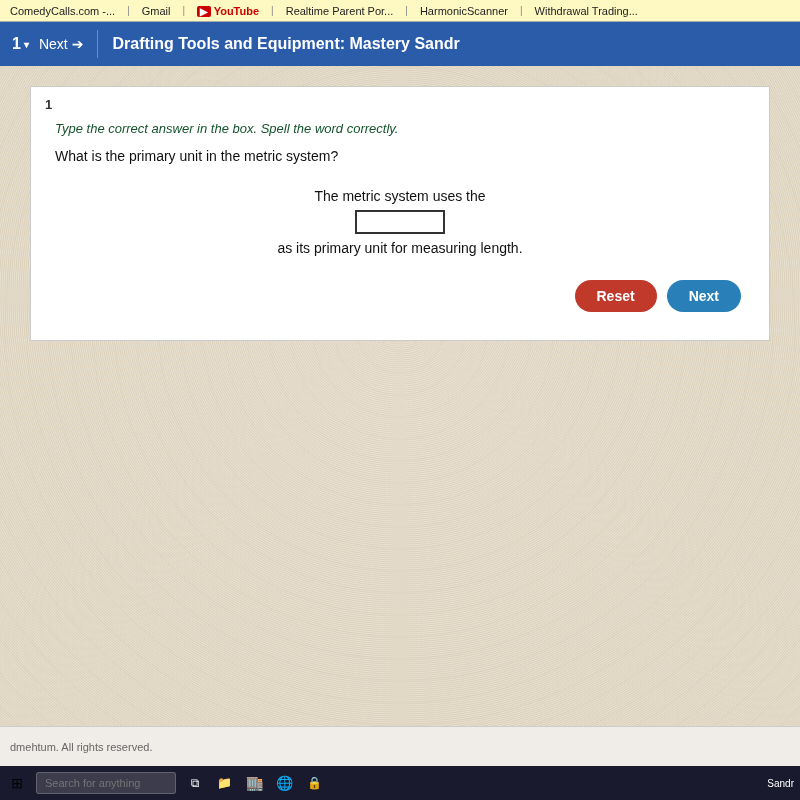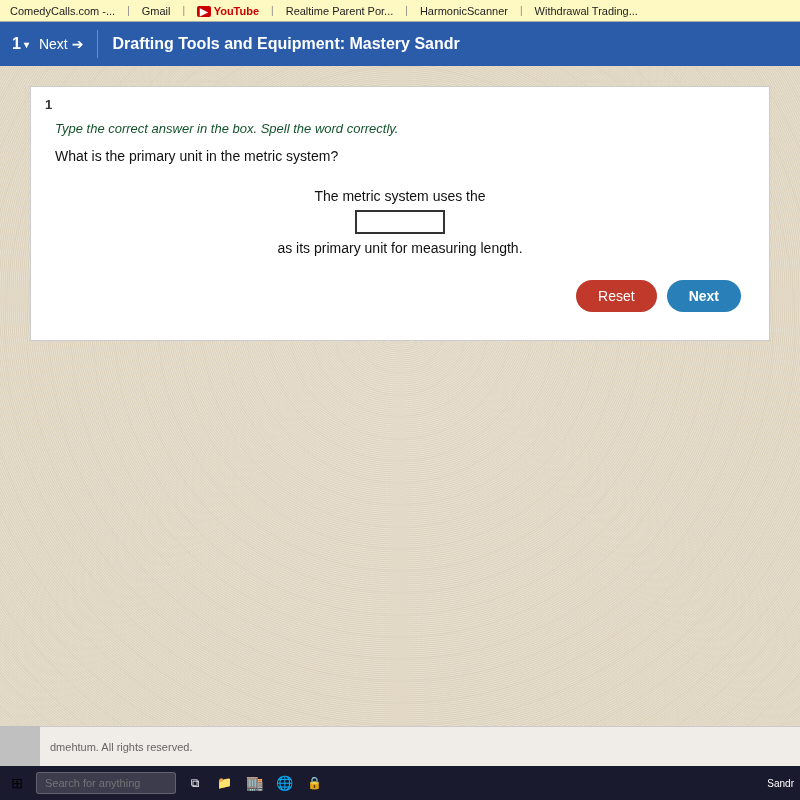--- a/index.html
+++ b/index.html
@@ -136,21 +136,21 @@
       padding-right: 4px;
     }
     .reset-button {
       background: #c0392b;
       color: white;
       border: none;
       border-radius: 20px;
       padding: 8px 22px;
       font-size: 14px;
       cursor: pointer;
-      font-weight: 400;
+      font-weight: 700;
     }
     .next-button {
       background: #2980b9;
       color: white;
       border: none;
       border-radius: 20px;
       padding: 8px 22px;
       font-size: 14px;
       cursor: pointer;
       font-weight: 600;
@@ -159,21 +159,20 @@
     
     .footer-bar {
       height: 40px;
       background: #f0ede8;
       display: flex;
       align-items: center;
       padding: 0 10px;
       font-size: 11px;
       color: #666;
       border-top: 1px solid #ccc;
-      margin-left: 40px;
     }
 
     
     .taskbar {
       height: 34px;
       background: #1a1a2e;
       display: flex;
       align-items: center;
       padding: 0 6px;
       gap: 8px;

